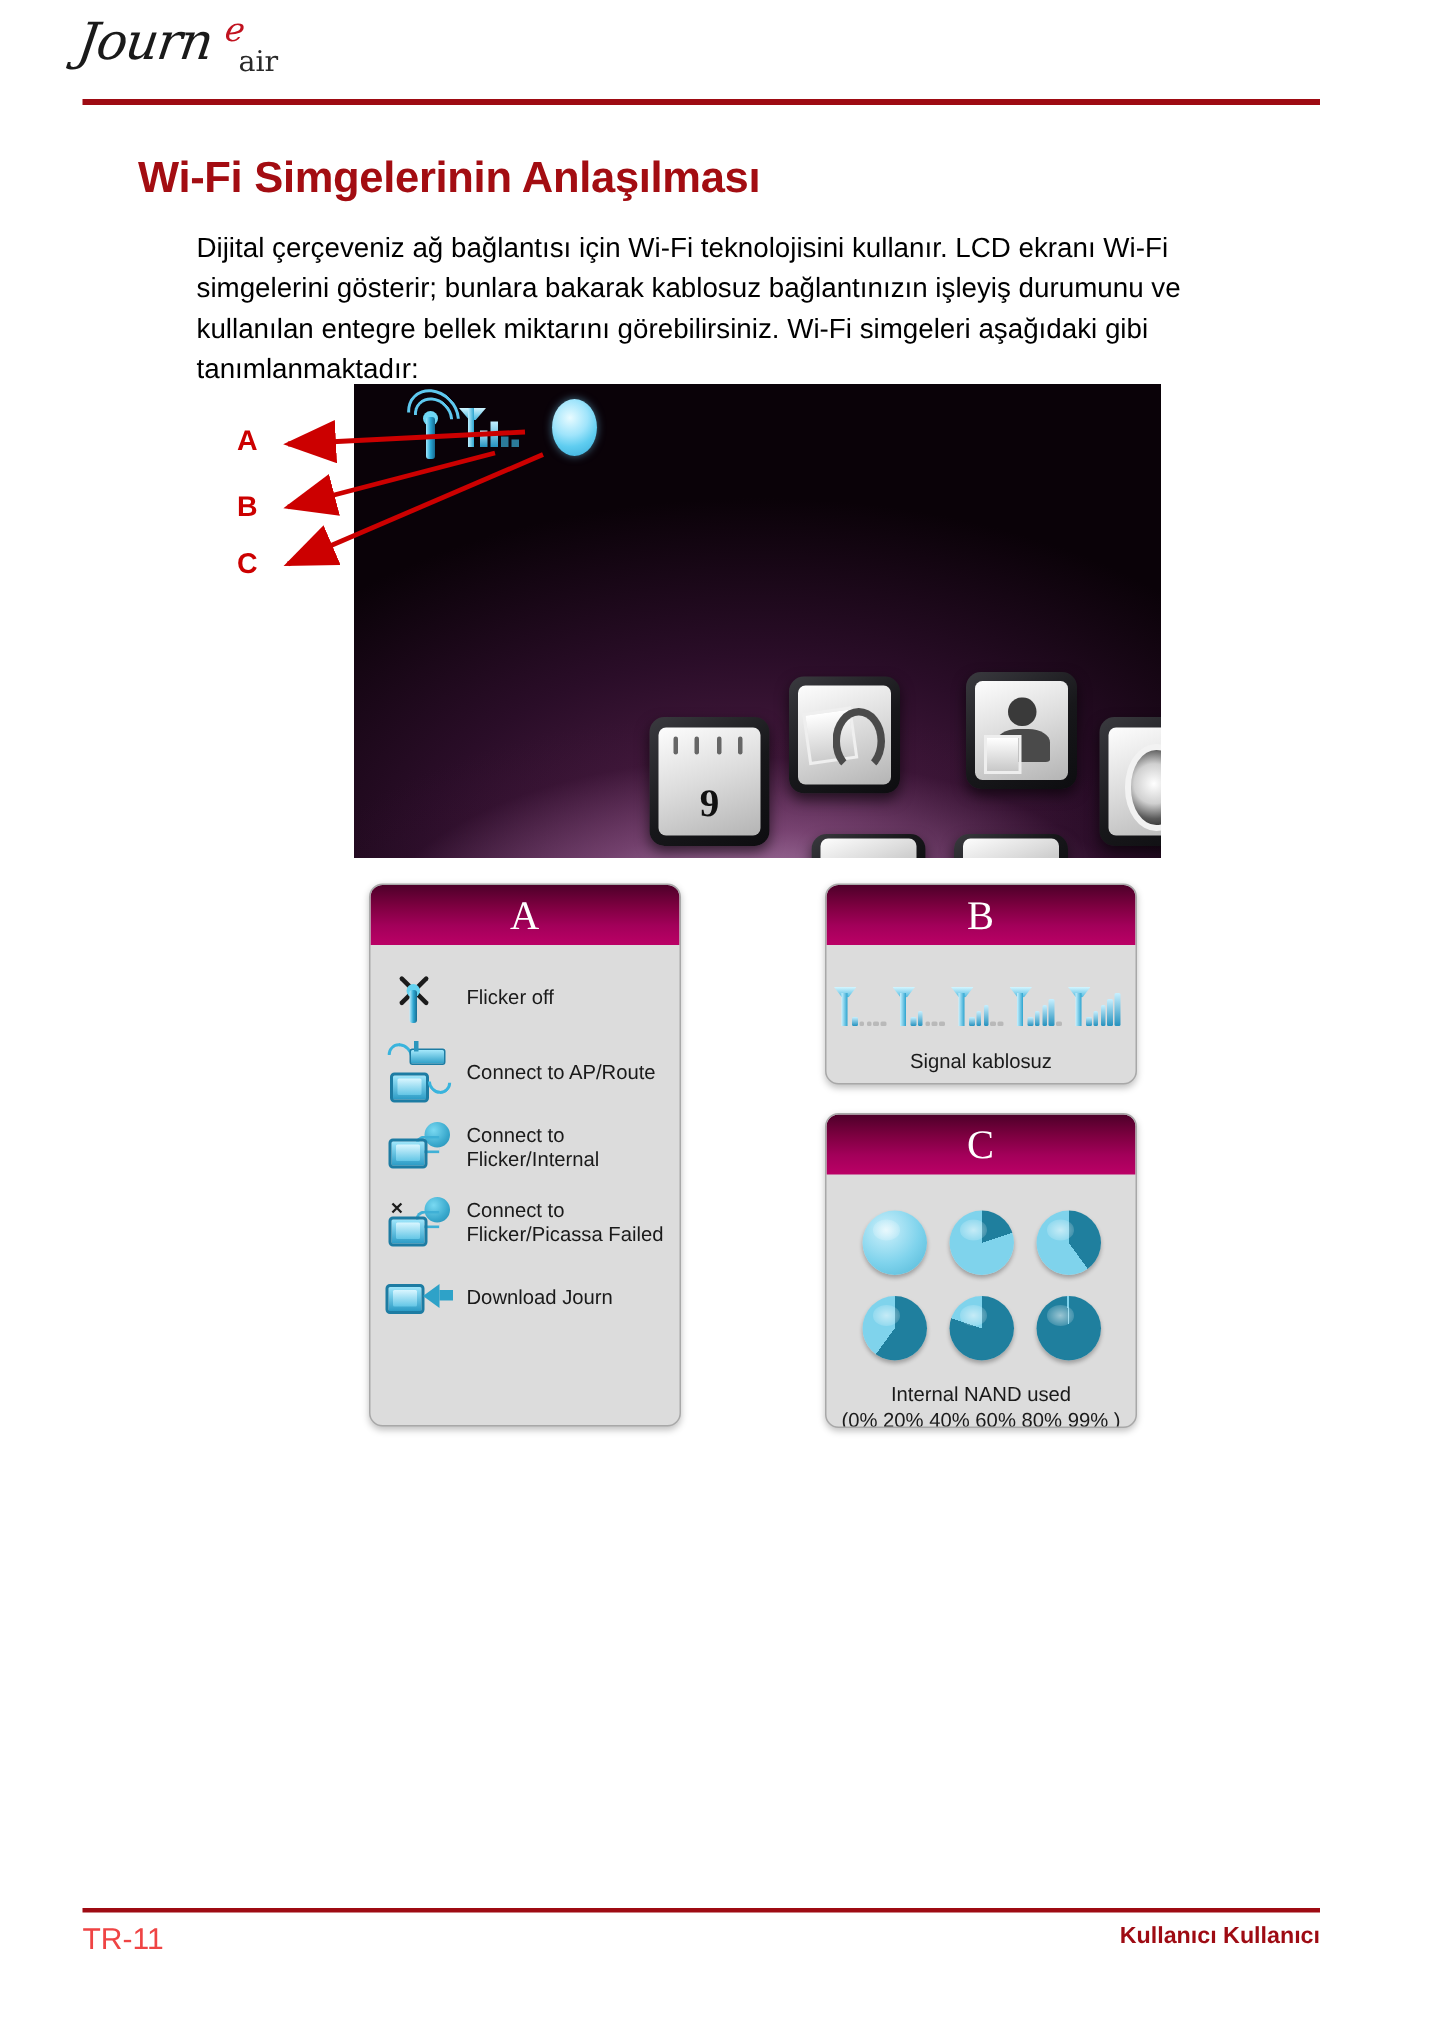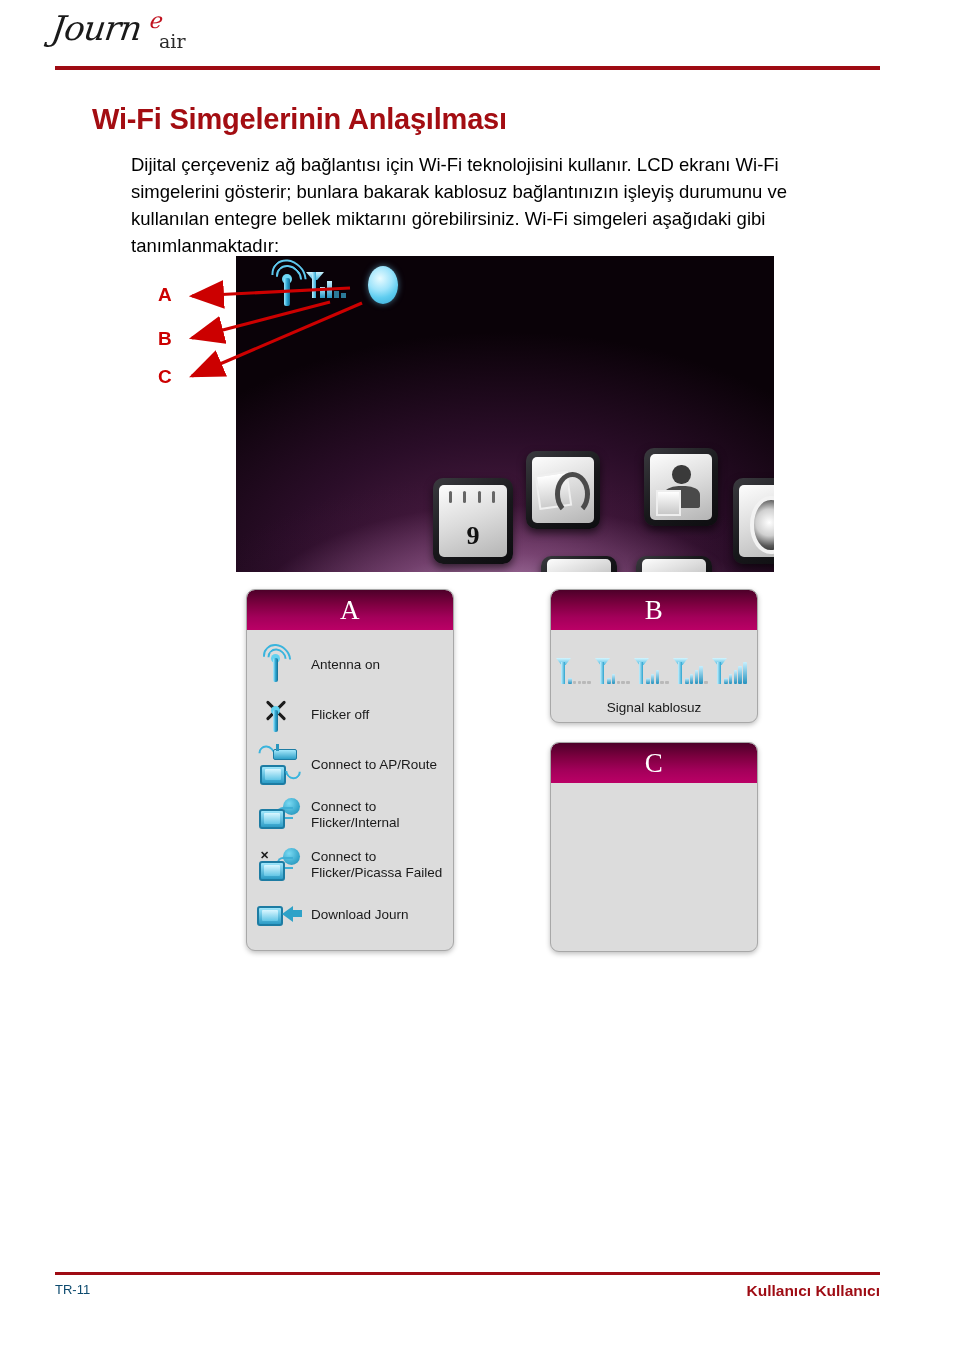--- a/index.html
+++ b/index.html
@@ -316,21 +316,21 @@
     pointer-events:none;
   }
   .panel-c .panel-caption{margin-top:14px;line-height:17px;}
 
   
   .footer-rule{
     position:absolute;left:55px;top:1272px;width:825px;height:3px;background:#9e0b13;
   }
   .footer-left{
     position:absolute;left:55px;top:1282px;
-    font-size:13px;color:#0c4a6e;
+    font-size:20px;color:#ef4444;
   }
   .footer-right{
     position:absolute;right:74px;top:1282px;
     font-size:15.5px;font-weight:bold;color:#9e0b13;
   }
 </style>
 </head>
 <body>
 
 <div class="page-header">
@@ -424,29 +424,20 @@
 <span class="callout-label cl-a">A</span>
 <span class="callout-label cl-b">B</span>
 <span class="callout-label cl-c">C</span>
 
 <div class="panel panel-a">
   <div class="panel-head">
     <span>A</span>
   </div>
   <div class="panel-body">
 
-    <div class="legend-row">
-      <div class="legend-icon">
-        <div class="wave" style="left:5px;top:0px;width:26px;height:22px;transform:rotate(45deg);"></div>
-        <div class="wave" style="left:10px;top:4px;width:16px;height:14px;transform:rotate(45deg);"></div>
-        <div class="masthead" style="left:14px;top:9px;"></div>
-        <div class="mast" style="left:16px;top:13px;height:24px;"></div>
-      </div>
-      <div class="legend-text">Antenna on</div>
-    </div>
 
     <div class="legend-row">
       <div class="legend-icon">
         <div class="xmark" style="left:6px;top:2px;">
             <i></i>
             <i></i>
           </div>
         <div class="masthead" style="left:14px;top:11px;"></div>
         <div class="mast" style="left:16px;top:15px;height:22px;"></div>
       </div>
@@ -550,17 +541,31 @@
         </div>
       </div>
     <div class="panel-caption">Signal kablosuz</div>
   </div>
 </div>
 
 <div class="panel panel-c">
   <div class="panel-head">
     <span>C</span>
   </div>
+  <div class="panel-body">
+    <div class="pie-grid" id="pie-grid">
+        <div class="pie" style="background: radial-gradient(circle at 36% 30%, rgb(205, 240, 251) 0%, rgb(127, 211, 236) 55%, rgb(79, 182, 214) 100%);"></div>
+        <div class="pie" style="background: conic-gradient(rgb(31, 127, 158) 0deg, rgb(31, 127, 158) 72deg, rgb(127, 211, 236) 72deg, rgb(127, 211, 236) 360deg);"></div>
+        <div class="pie" style="background: conic-gradient(rgb(31, 127, 158) 0deg, rgb(31, 127, 158) 144deg, rgb(127, 211, 236) 144deg, rgb(127, 211, 236) 360deg);"></div>
+        <div class="pie" style="background: conic-gradient(rgb(31, 127, 158) 0deg, rgb(31, 127, 158) 216deg, rgb(127, 211, 236) 216deg, rgb(127, 211, 236) 360deg);"></div>
+        <div class="pie" style="background: conic-gradient(rgb(31, 127, 158) 0deg, rgb(31, 127, 158) 288deg, rgb(127, 211, 236) 288deg, rgb(127, 211, 236) 360deg);"></div>
+        <div class="pie" style="background: conic-gradient(rgb(31, 127, 158) 0deg, rgb(31, 127, 158) 356.4deg, rgb(127, 211, 236) 356.4deg, rgb(127, 211, 236) 360deg);"></div>
+      </div>
+    <div class="panel-caption">
+      <div>Internal NAND used</div>
+      <div>(0% 20% 40% 60% 80% 99% )</div>
+    </div>
+  </div>
 </div>
 
 <div class="footer-rule"></div>
 <span class="footer-left">TR-11</span>
 <span class="footer-right">Kullanıcı Kullanıcı</span>
 
 </body></html>

